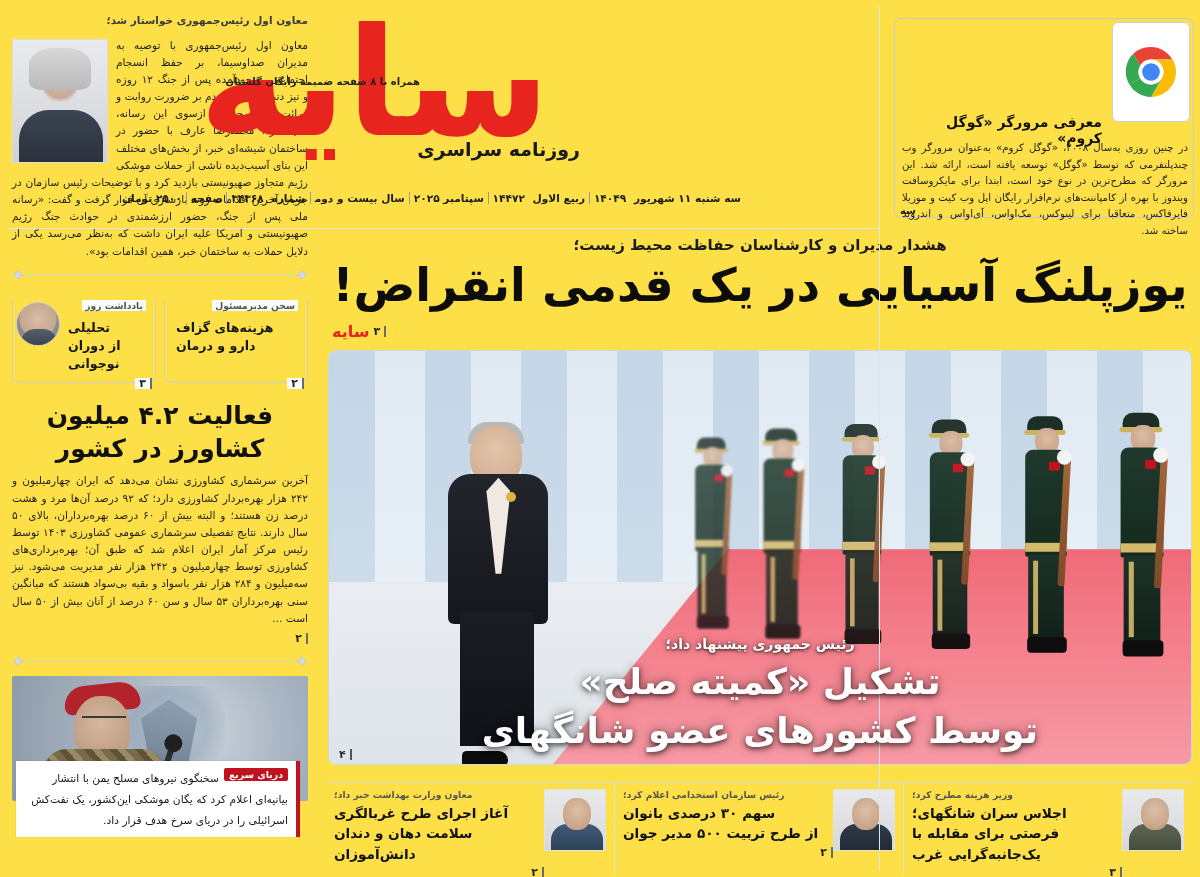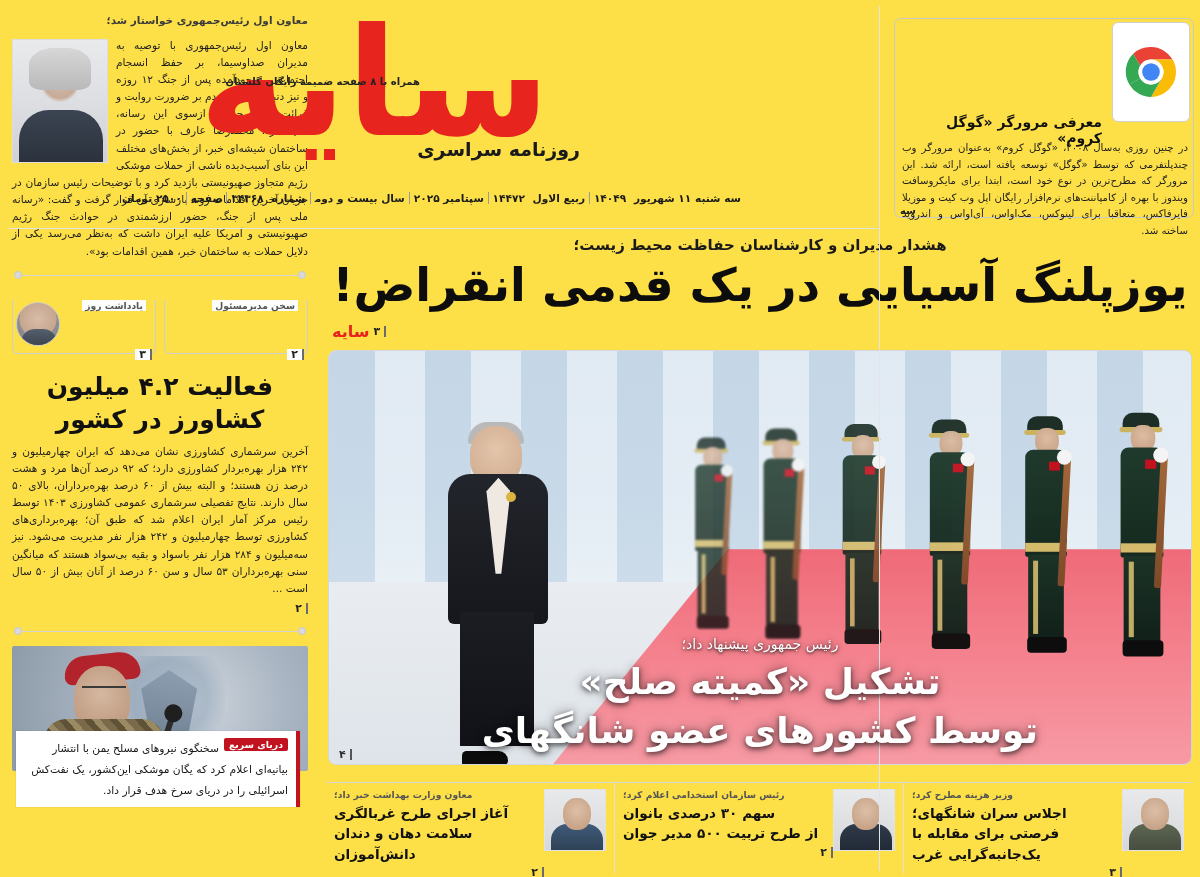--- a/index.html
+++ b/index.html
@@ -302,21 +302,21 @@
   #pres .shirt { position:absolute; left:48px; top:52px; width:34px; height:60px; background: linear-gradient(180deg,#f6f1ec,#e7e0d8);}
   #pres .suit { position:absolute; left:16px; top:48px; width:100px; height:150px;
     background: linear-gradient(180deg,#23252c 0%, #15171c 100%); border-radius: 22px 22px 6px 6px; }
   #pres .suit::after{content:"";position:absolute;left:38px;top:4px;width:24px;height:96px;background:#efe9e2;clip-path:polygon(50% 0,100% 14%,62% 100%,38% 100%,0 14%);}
   #pres .pin { position:absolute; left:74px; top:66px; width:10px; height:10px; border-radius:50%; background:#d9b441;}
   #pres .trousers { position:absolute; left:28px; top:186px; width:74px; height:134px;
     background: linear-gradient(180deg,#1b1d23 0%, #101218 100%); }
   #pres .shoe { position:absolute; left:30px; bottom:-10px; width:46px; height:15px; background:#0b0b0b; border-radius:5px 10px 6px 4px;}
   #hero-kicker {
     position:absolute; right:0; left:0; bottom: 112px; text-align:center;
-    font-size: 14px; font-weight: 400; color:#ffffff;
+    font-size: 14px; font-weight: 700; color:#ffffff;
     text-shadow: 0 1px 3px rgba(0,0,0,.75), 0 0 6px rgba(0,0,0,.55);
     z-index: 7;
   }
   #hero-title {
     position:absolute; right: 6px; left: 6px; bottom: 8px; text-align:center;
     font-size: 36px; font-weight: 700; color:#ffffff; line-height: 1.36;
     text-shadow: 0 2px 5px rgba(0,0,0,.6), 0 0 12px rgba(0,0,0,.45);
     z-index: 7; letter-spacing:-0.5px;
   }
   #hero-pg {
@@ -372,26 +372,29 @@
     <div class="divider-dot">
       <div class="line"></div>
         <div class="dot l"></div>
         <div class="dot r"></div>
     </div>
 
     <div class="op-row">
       <div class="op-box right">
         <div class="corner"></div>
         <div class="op-kicker">سخن مدیرمسئول</div>
+        <div class="op-title">هزینه‌های گزاف دارو و درمان</div>
         <div class="op-page pagenum">۲</div>
       </div>
       <div class="op-box">
         <div class="corner"></div>
         <div class="op-kicker">یادداشت روز</div>
         <div class="op-avatar"></div>
+        <div class="op-title" style="white-space:pre-line; padding-left:48px;">تحلیلی
+از دوران نوجوانی</div>
         <div class="op-page pagenum">۳</div>
       </div>
     </div>
 
     <div id="agri">
       <div class="hl">فعالیت ۴.۲ میلیون کشاورز در کشور</div>
       <div class="body-txt">آخرین سرشماری کشاورزی نشان می‌دهد که ایران چهارمیلیون و ۲۴۲ هزار بهره‌بردار کشاورزی دارد؛ که ۹۲ درصد آن‌ها مرد و هشت‌ درصد زن هستند؛ و البته بیش از ۶۰ درصد بهره‌برداران، بالای ۵۰ سال دارند. نتایج تفصیلی سرشماری عمومی کشاورزی ۱۴۰۳ توسط رئیس مرکز آمار ایران اعلام شد که طبق آن؛ بهره‌برداری‌های کشاورزی توسط چهارمیلیون و ۲۴۲ هزار نفر مدیریت می‌شود. نیز سه‌میلیون و ۲۸۴ هزار نفر باسواد و بقیه بی‌سواد هستند که میانگین سنی بهره‌برداران ۵۳ سال و سن ۶۰ درصد از آنان بیش از ۵۰ سال است ...</div>
       <div class="pg pagenum">۲</div>
     </div>
 

